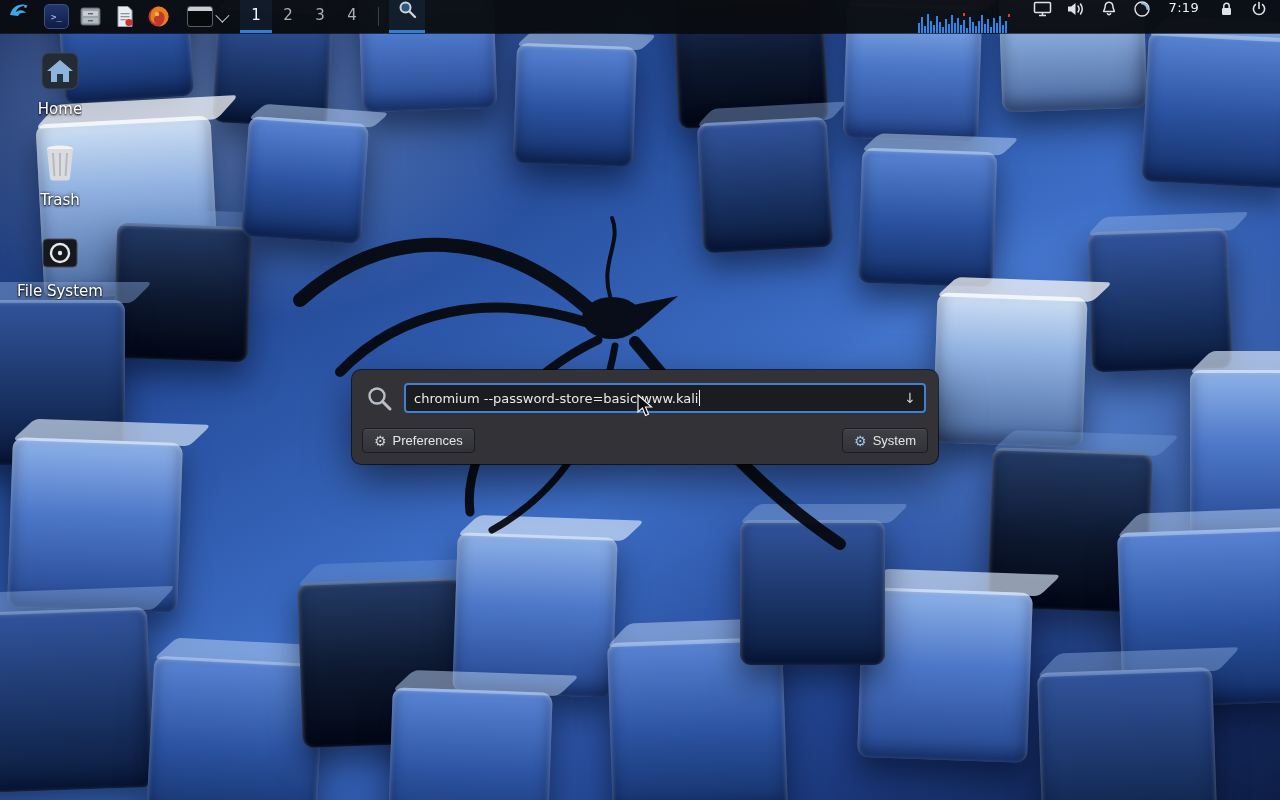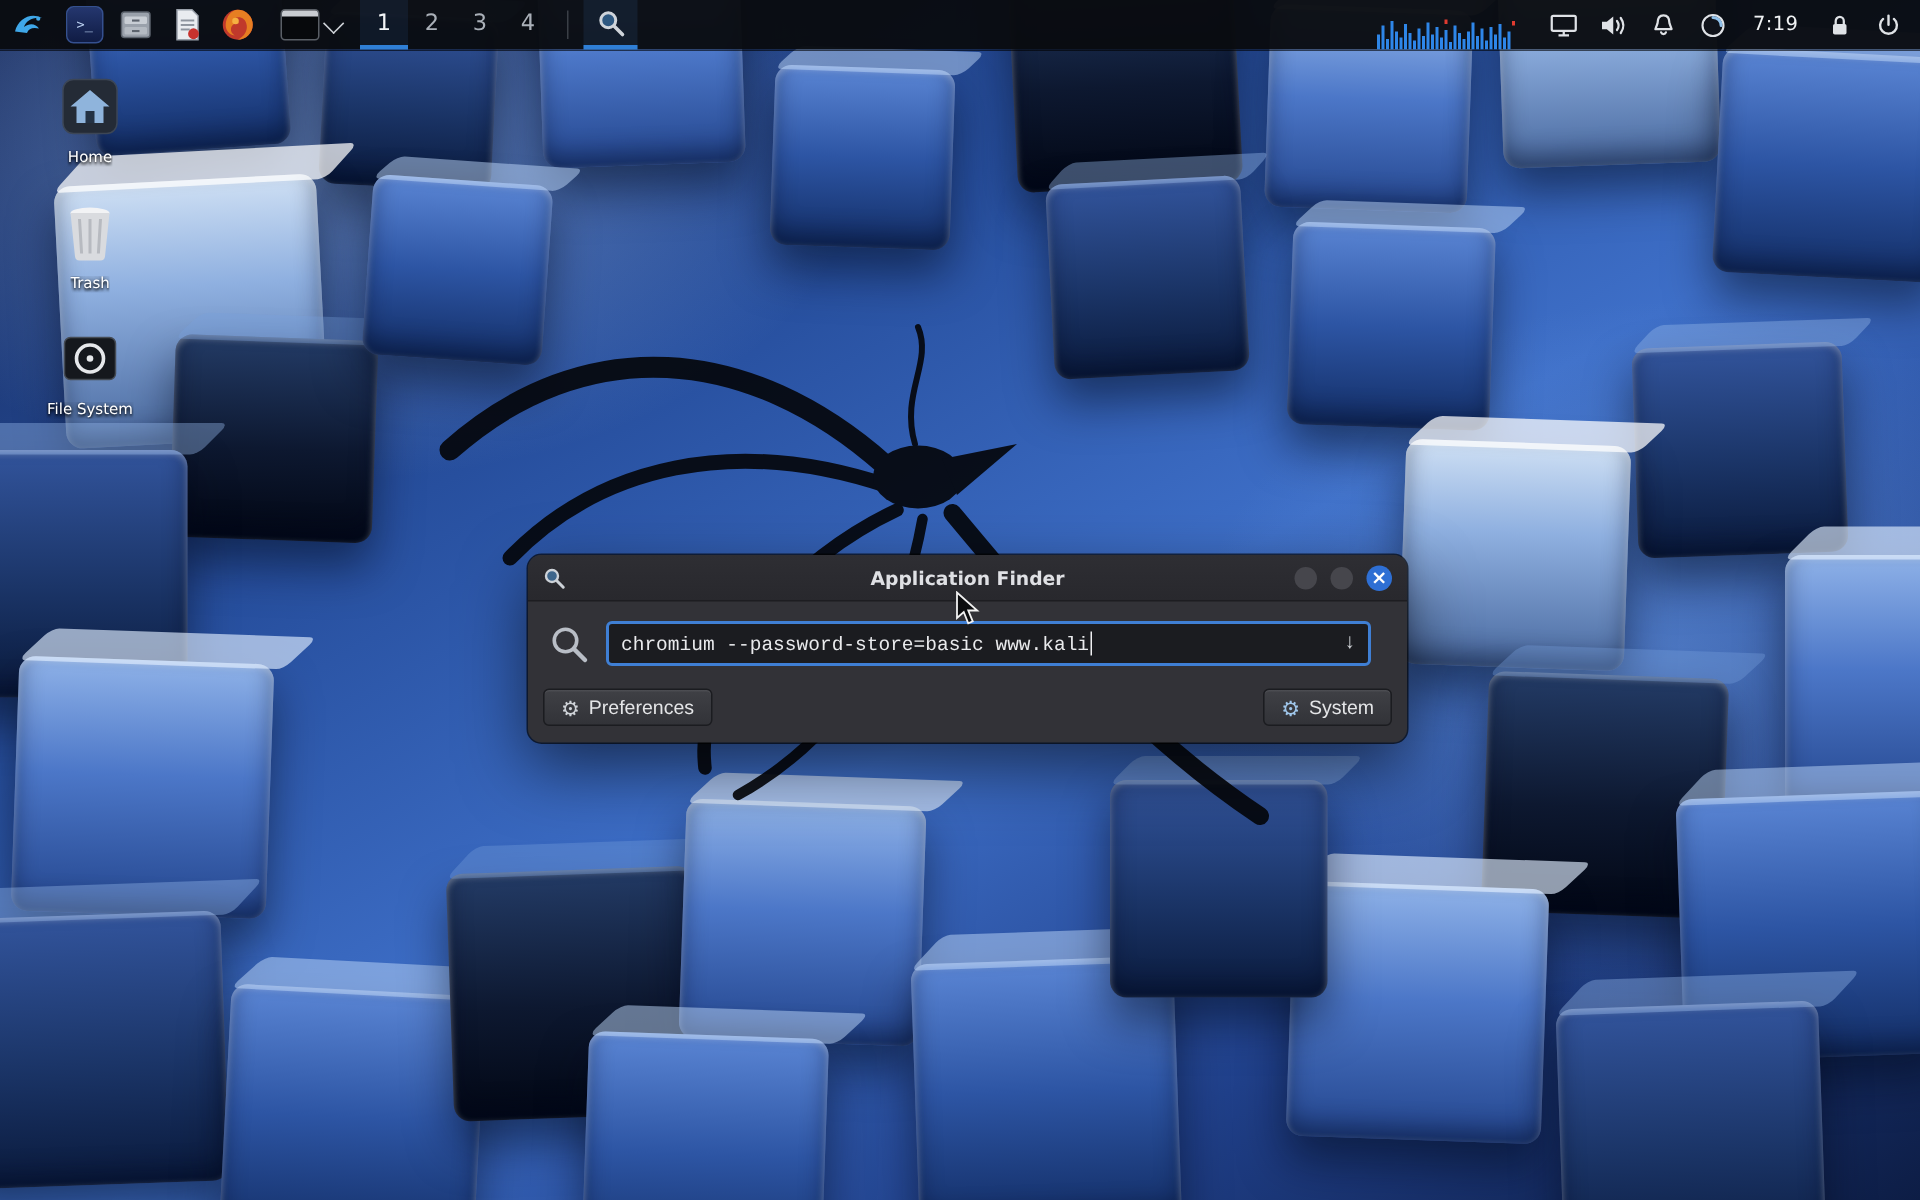--- a/index.html
+++ b/index.html
@@ -23,21 +23,21 @@
   .c-midlight{background:linear-gradient(180deg,#8fb2e8 0%,#4c77c8 45%,#24468e 100%);--lid:rgba(222,236,255,.65);}
   .c-mid{background:linear-gradient(180deg,#5a85d4 0%,#2d55a4 50%,#132e66 100%);--lid:rgba(190,215,250,.5);}
   .c-middark{background:linear-gradient(180deg,#32549c 0%,#1b3568 55%,#0a1a3c 100%);--lid:rgba(150,185,235,.4);}
   .c-dark{background:linear-gradient(180deg,#233b66 0%,#0d1830 55%,#020714 100%);--lid:rgba(120,160,220,.35);}
   .dragon{position:absolute;left:240px;top:110px;width:700px;height:470px;z-index:2;opacity:.92;}
 
   
   .panel{position:absolute;left:0;top:0;right:0;height:33px;z-index:30;
     background:rgba(9,11,16,.96);display:flex;align-items:stretch;color:#d6d9dd;
     box-shadow:0 1px 0 rgba(0,0,0,.6);}
-  .p-item{display:flex;align-items:center;justify-content:center;height:100%;}
+  .p-item{display:flex;justify-content:center;height:100%;}
   .menu-btn{width:38px;}
   .launchers{display:flex;align-items:center;gap:9px;padding:0 6px;}
   .l-icon{width:25px;height:25px;display:flex;align-items:center;justify-content:center;}
   .term-ico{width:24px;height:19px;background:#07090c;border:1px solid #5a5f66;border-radius:3px;position:relative;}
   .term-ico::before{content:"";position:absolute;left:0;right:0;top:0;height:4px;background:#c9ccd1;border-radius:2px 2px 0 0;}
   .term-sel{display:flex;align-items:center;gap:3px;padding:0 8px 0 10px;}
   .chev{width:9px;height:9px;border-right:1.6px solid #cfd3d8;border-bottom:1.6px solid #cfd3d8;transform:rotate(45deg) translateY(-2px);}
   .pager{display:flex;height:100%;margin-left:6px;}
   .ws{width:32px;display:flex;align-items:center;justify-content:center;font-size:15px;color:#aab0b8;border-bottom:3px solid transparent;box-sizing:border-box;}
   .ws.active{color:#f2f4f6;border-bottom-color:#2f7fd6;background:rgba(60,110,180,.12);}
@@ -46,35 +46,35 @@
   .spacer{flex:1;}
   .viz{display:flex;align-items:flex-end;padding:0 8px 3px 0;}
   .sys{display:flex;align-items:center;gap:7px;padding:0 4px;}
   .sys .p-item{width:26px;}
   .clock{font-size:13px;color:#f0f2f4;padding:0 10px;font-weight:500;letter-spacing:.3px;}
 
   
   .desk-icons{position:absolute;left:12px;top:48px;width:96px;z-index:3;}
   .dicon{display:flex;flex-direction:column;align-items:center;margin-bottom:21px;}
   .dicon .img{width:46px;height:46px;display:flex;align-items:center;justify-content:center;}
-  .dicon .lbl{margin-top:6px;font-size:10px;color:#fff;text-shadow:0 1px 2px #000,0 0 4px rgba(0,0,0,.8);
+  .dicon .lbl{margin-top:6px;font-size:15px;color:#fff;text-shadow:0 1px 2px #000,0 0 4px rgba(0,0,0,.8);
     max-width:94px;white-space:nowrap;overflow:hidden;text-overflow:ellipsis;text-align:center;}
 
   
   .window{position:absolute;left:352px;top:370px;width:586px;z-index:10;border-radius:9px;overflow:hidden;
     background:#323237;box-shadow:0 0 0 1px rgba(0,0,0,.65), 0 16px 44px rgba(0,0,0,.55);}
   .titlebar{height:30px;background:linear-gradient(#2e2e33,#28282d);border-bottom:1px solid #1d1d21;
     display:flex;align-items:center;position:relative;}
   .tb-icon{margin-left:10px;z-index:2;display:flex;}
   .tb-title{position:absolute;left:0;right:0;text-align:center;font-size:12.5px;font-weight:bold;color:#dfe0e4;}
   .tb-btns{margin-left:auto;display:flex;align-items:center;z-index:2;padding-right:10px;}
   .tb-btn{width:15px;height:15px;border-radius:50%;background:#46464c;margin-left:9px;}
   .tb-close{width:17px;height:17px;border-radius:50%;background:#2e6fd4;color:#fff;font-size:13px;line-height:17px;
     text-align:center;margin-left:9px;font-weight:bold;}
-  .search-row{display:flex;align-items:center;gap:11px;padding:13px 24px 8px 14px;font-family:Liberation Mono, monospace;}
+  .search-row{display:flex;align-items:center;gap:11px;padding:13px 12px 8px 14px;}
   .afinput{flex:1;height:26px;border:2px solid #3f7fd4;border-radius:4px;background:#1b1c20;
     display:flex;align-items:center;padding:0 8px;color:#e9eaec;font-size:13px;}
   .afinput .val{white-space:pre;}
   .caret{width:1px;height:16px;background:#f0f0f2;margin-left:1px;animation:blink 1.1s step-end infinite;}
   @keyframes blink{50%{opacity:0;}}
   .drop-arrow{margin-left:auto;color:#cfd2d6;font-size:14px;}
   .btn-row{display:flex;justify-content:space-between;padding:7px 10px 11px;}
   .btn{display:flex;align-items:center;gap:6px;background:linear-gradient(#3f4045,#323338);
     border:1px solid #1b1c20;border-radius:4px;color:#e4e5e7;font-size:13px;padding:4px 11px;
     box-shadow:inset 0 1px 0 rgba(255,255,255,.07);}
@@ -293,34 +293,20 @@
         <rect x="4" y="7" width="34" height="28" rx="4" fill="#15181d" stroke="#454b54"></rect>
         <circle cx="21" cy="21" r="9" fill="none" stroke="#e6e8eb" stroke-width="2.4"></circle>
         <circle cx="21" cy="21" r="2.2" fill="#e6e8eb"></circle>
       </svg>
     </div>
     <div class="lbl">File System</div>
   </div>
 </div>
 
 <div class="window">
-  <div class="titlebar">
-    <div class="tb-icon">
-      <svg width="15" height="15" viewBox="0 0 15 15">
-        <circle cx="6" cy="6" r="4" fill="rgba(80,160,230,.5)" stroke="#cdd2d8" stroke-width="1.6"></circle>
-        <line x1="9.2" y1="9.2" x2="13.5" y2="13.5" stroke="#cdd2d8" stroke-width="2" stroke-linecap="round"></line>
-      </svg>
-    </div>
-    <div class="tb-title">Application Finder</div>
-    <div class="tb-btns">
-      <div class="tb-btn"></div>
-      <div class="tb-btn"></div>
-      <div class="tb-close"><span>×</span></div>
-    </div>
-  </div>
 
   <div class="search-row">
     <svg width="27" height="27" viewBox="0 0 27 27">
       <circle cx="11" cy="11" r="7.5" fill="none" stroke="#b9bec6" stroke-width="2.4"></circle>
       <line x1="16.5" y1="16.5" x2="24" y2="24" stroke="#b9bec6" stroke-width="3" stroke-linecap="round"></line>
     </svg>
     <div class="afinput" role="textbox">
       <span class="val">chromium --password-store=basic www.kali</span>
       <span class="caret"></span>
       <span class="drop-arrow">↓</span>

